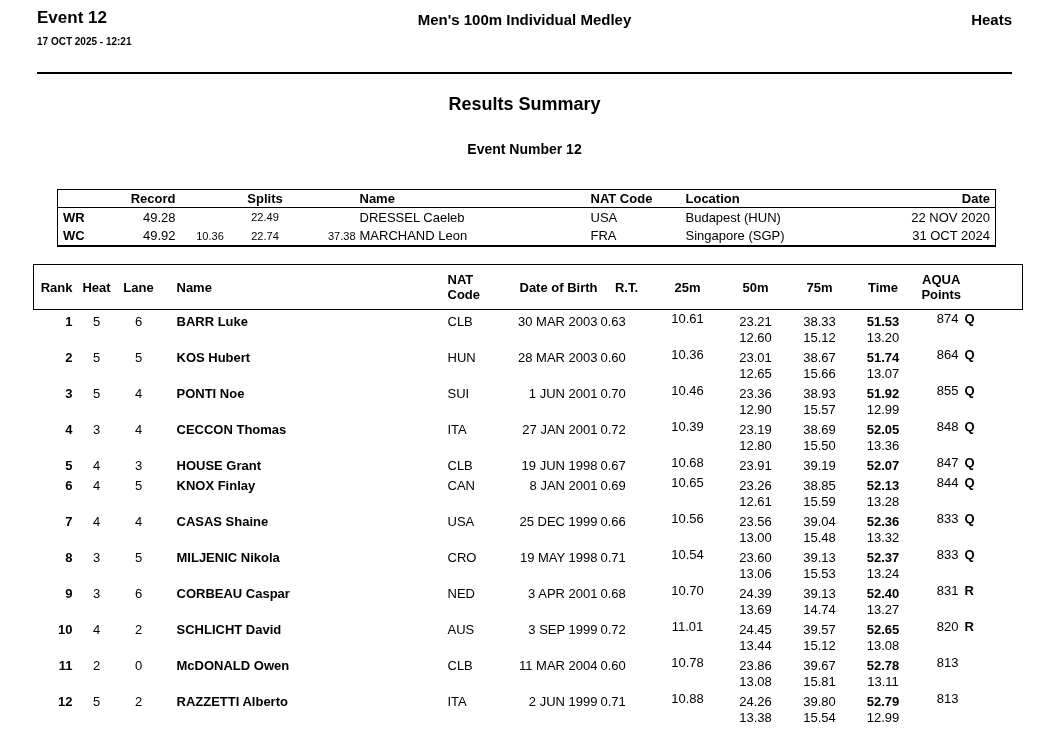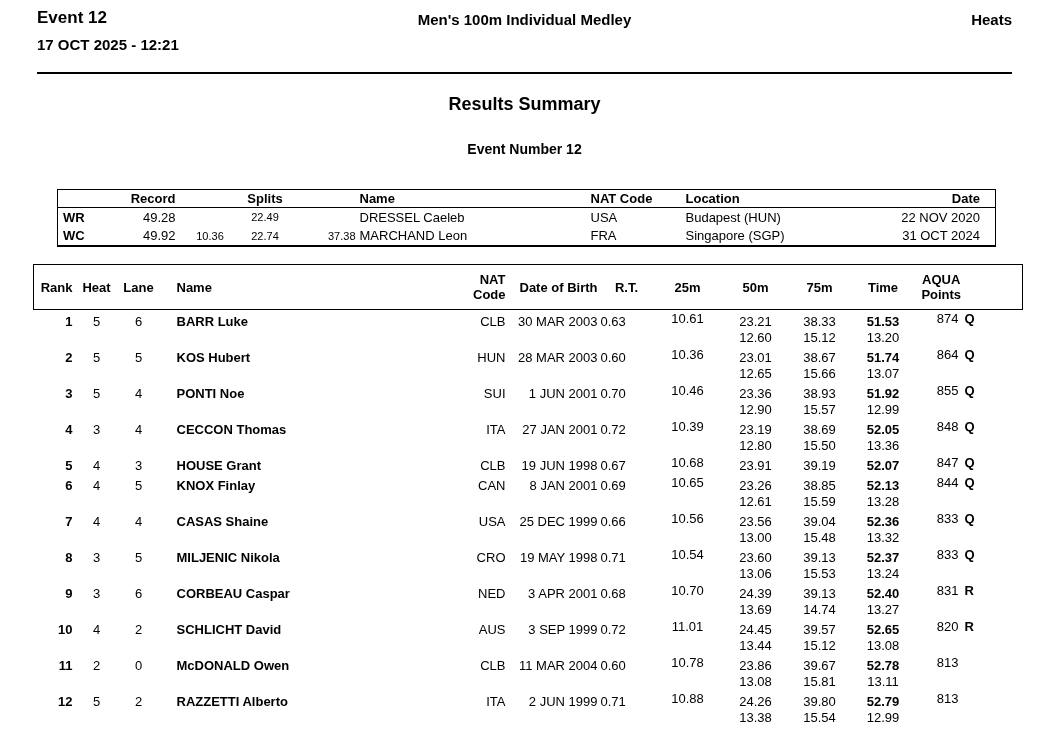--- a/index.html
+++ b/index.html
@@ -2,21 +2,21 @@
 <html><head>
 <meta charset="utf-8">
 <style>
   * { margin:0; padding:0; box-sizing:border-box; }
   html,body { background:#fff; }
   body { font-family:"Liberation Sans", sans-serif; color:#000; }
   .page { position:relative; width:1049px; height:734px; background:#fff; overflow:hidden; }
 
   
   .evt-label    { position:absolute; left:37px; top:8px;  font-size:17px; font-weight:bold; }
-  .evt-datetime { position:absolute; left:37px; top:36px; font-size:15px; font-weight:bold; }
+  .evt-datetime { position:absolute; left:37px; top:36px; font-size:10px; font-weight:bold; }
   .evt-title    { position:absolute; left:0; right:0; top:11px; text-align:center; font-size:15px; font-weight:bold; }
   .evt-round    { position:absolute; right:37px; top:11px; font-size:15px; font-weight:bold; }
   .header-rule  { position:absolute; left:37px; top:72px; width:975px; border-top:2px solid #000; }
 
   .summary-title { position:absolute; left:0; right:0; top:94px;  text-align:center; font-size:18px; font-weight:bold; }
   .event-number  { position:absolute; left:0; right:0; top:141px; text-align:center; font-size:14px; font-weight:bold; }
 
   
   table { border-collapse:collapse; table-layout:fixed; }
   .record-table { position:absolute; left:57px; top:189px; width:938px;
@@ -24,38 +24,38 @@
   .record-table th { font-weight:bold; border-bottom:1.5px solid #000; height:18px; vertical-align:middle; }
   .record-table td { height:19px; vertical-align:middle; }
   .record-table .r-label  { text-align:left;  padding-left:5px;  font-weight:bold; }
   .record-table .r-record { text-align:right; padding-right:7px; }
   .record-table .r-s1     { text-align:center; }
   .record-table .r-s2     { text-align:center; }
   .record-table .r-s3     { text-align:right; padding-right:2px; }
   .record-table .r-name   { text-align:left; padding-left:2px; }
   .record-table .r-nat    { text-align:left; padding-left:5px; }
   .record-table .r-loc    { text-align:left; padding-left:5px; }
-  .record-table .r-date   { text-align:right; padding-right:15px; }
+  .record-table .r-date   { text-align:right; padding-right:5px; }
   .record-table td.rsplit { font-size:11px; }
 
   
   .results-table { position:absolute; left:33px; top:264px; width:989px; font-size:13px; }
   .results-table thead th { font-weight:bold; height:45px; vertical-align:middle;
       border-top:1.5px solid #000; border-bottom:1.5px solid #000; }
   .results-table thead th:first-child { border-left:1.5px solid #000; }
   .results-table thead th:last-child  { border-right:1.5px solid #000; }
   .results-table td { vertical-align:bottom; }
   .results-table tr.main-row td { padding-top:4px; line-height:16px; }
   .results-table tr.sub-row  td { line-height:16px; }
 
   .c-rank { text-align:right;  padding-right:3px; }
   .c-heat { text-align:center; }
   .c-lane { text-align:center; }
   .c-name { text-align:left;   padding-left:17px; }
-  .c-nat  { text-align:right;   padding-left:7px; white-space:pre-line; }
+  .c-nat  { text-align:left;   padding-left:7px; white-space:pre-line; }
   .c-dob  { text-align:right;  padding-right:3px; }
   .c-rt   { }
   .c-25   { text-align:center; }
   .c-50   { text-align:center; }
   .c-75   { text-align:center;margin-top:29px; }
   .c-time { text-align:center; }
   .c-aqua { text-align:left; white-space:pre-line; }
   th.c-aqua { text-align:center; padding-right:55px; }
   td.c-aqua .pts  { display:inline-block; width:43px; text-align:right; }
   td.c-aqua .qual { font-weight:bold; margin-left:6px; }

